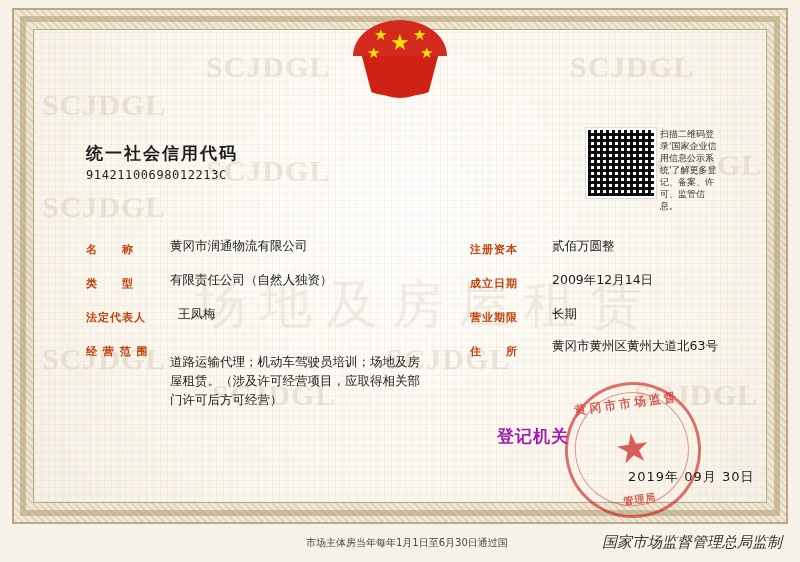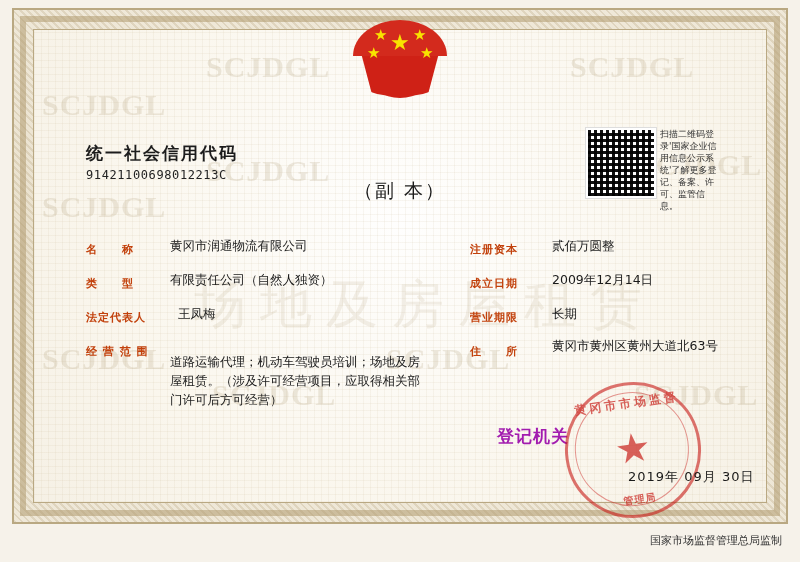--- a/index.html
+++ b/index.html
@@ -252,22 +252,23 @@
   }
   .footer-center {
     position: absolute;
     left: 306px; top: 536px;
     font-size: 10px;
     color: #444;
   }
   .footer-right {
     position: absolute;
     right: 18px; top: 533px;
-    font-size: 11px;
+    font-size: 15px;
     color: #333;
+    font-style: italic;
   }
   .stamp-faint {
     position: absolute;
     left: 360px; top: 190px;
     width: 110px; height: 30px;
     color: rgba(205,80,70,0.35);
     font-size: 16px;
     transform: rotate(-12deg);
     letter-spacing: 2px;
   }
@@ -302,21 +303,20 @@
     <div class="fan"></div>
     <div class="fan-top"></div>
     <div class="ribbon"></div>
     <span class="star big" style="left:43px; top:16px;">★</span>
     <span class="star" style="left:27px; top:12px;">★</span>
     <span class="star" style="left:66px; top:12px;">★</span>
     <span class="star" style="left:20px; top:30px;">★</span>
     <span class="star" style="left:73px; top:30px;">★</span>
   </div>
 
-  <div class="subtitle">（副 本）</div>
 
   <div class="code-label">统一社会信用代码</div>
   <div class="code-value">91421100698012213C</div>
 
   <div class="qr"></div>
   <div class="qr-note">扫描二维码登录'国家企业信用信息公示系统'了解更多登记、备案、许可、监管信息。</div>
 
   <div class="stamp-faint"></div>
 
   <div class="field-label" style="left:86px; top:234px;">名　　称</div>
@@ -347,15 +347,16 @@
 
   <div class="seal">
     <div class="seal-ring2"></div>
     <div class="seal-text-top">黄冈市市场监督</div>
     <div class="seal-inner-star">★</div>
     <div class="seal-text-bottom">管理局</div>
   </div>
 
   <div class="issue-date">2019年 09月 30日</div>
 
+  <div class="footer-center">市场主体房当年每年1月1日至6月30日通过国</div>
   <div class="footer-right">国家市场监督管理总局监制</div>
 
 </div>
 
 </body></html>

